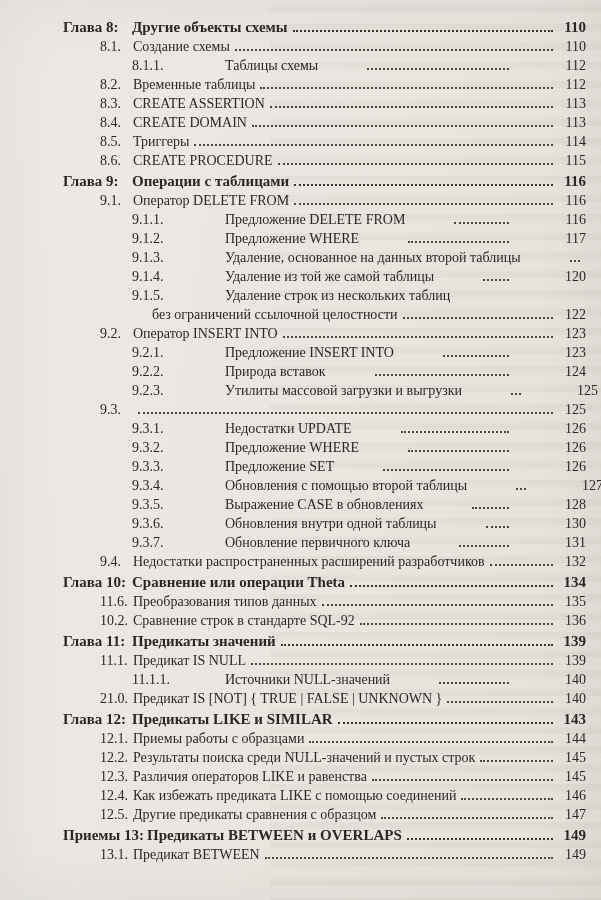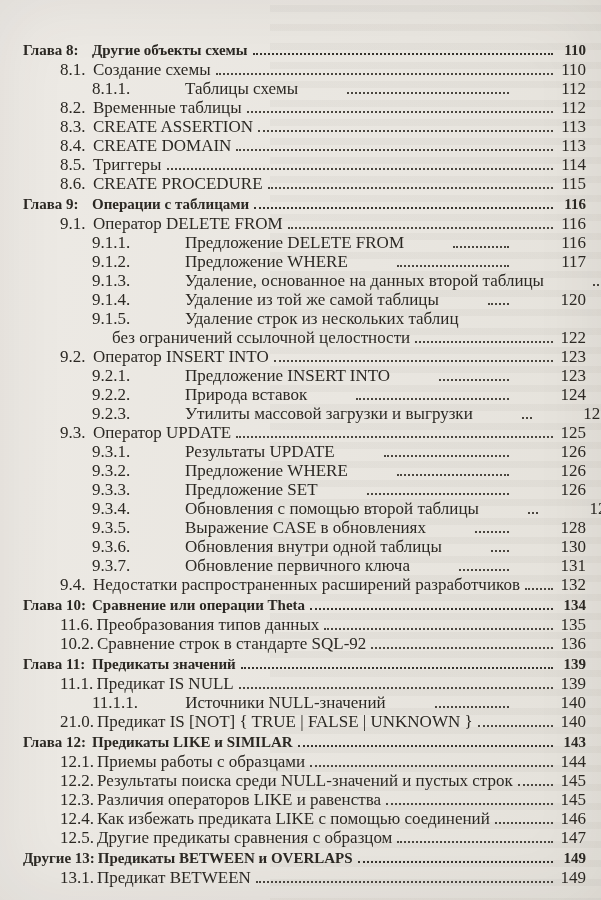--- a/index.html
+++ b/index.html
@@ -33,27 +33,28 @@
     pointer-events: none;
   }
   .vignette {
     position: absolute;
     inset: 0;
     box-shadow: inset 0 0 70px rgba(60,55,45,0.08);
     pointer-events: none;
   }
   .toc {
     position: relative;
-    padding-top: 39px;
+    padding-top: 16px;
+    margin-left: 40px;
   }
   .row {
     display: flex;
     align-items: baseline;
     line-height: 19px;
-    font-size: 17px;
+    font-size: 14px;
     padding-right: 15px;
     white-space: nowrap;
   }
   .row.bold {
     font-weight: bold;
     font-size: 15px;
     margin-top: 2px;
   }
   .row.l0 { padding-left: 23px; }
   .row.l1 { padding-left: 60px; }
@@ -204,27 +205,26 @@
       <span class="page-num">124</span>
     </div>
     <div class="row l2">
       <span class="num">9.2.3.</span>
       <span class="title">Утилиты массовой загрузки и выгрузки</span>
       <span class="leader"></span>
       <span class="page-num">125</span>
     </div>
     <div class="row l1">
       <span class="num">9.3.</span>
-      <span class="title">Оператор UPDATE</span>
       <span class="leader"></span>
       <span class="page-num">125</span>
     </div>
     <div class="row l2">
       <span class="num">9.3.1.</span>
-      <span class="title">Результаты UPDATE</span>
+      <span class="title">Недостатки UPDATE</span>
       <span class="leader"></span>
       <span class="page-num">126</span>
     </div>
     <div class="row l2">
       <span class="num">9.3.2.</span>
       <span class="title">Предложение WHERE</span>
       <span class="leader"></span>
       <span class="page-num">126</span>
     </div>
     <div class="row l2">
@@ -335,21 +335,21 @@
       <span class="leader"></span>
       <span class="page-num">146</span>
     </div>
     <div class="row l1">
       <span class="num">12.5.</span>
       <span class="title">Другие предикаты сравнения с образцом</span>
       <span class="leader"></span>
       <span class="page-num">147</span>
     </div>
     <div class="row l0 bold">
-      <span class="num">Другие 13:</span>
+      <span class="num">Приемы 13:</span>
       <span class="title">Предикаты BETWEEN и OVERLAPS</span>
       <span class="leader"></span>
       <span class="page-num">149</span>
     </div>
     <div class="row l1">
       <span class="num">13.1.</span>
       <span class="title">Предикат BETWEEN</span>
       <span class="leader"></span>
       <span class="page-num">149</span>
     </div>

